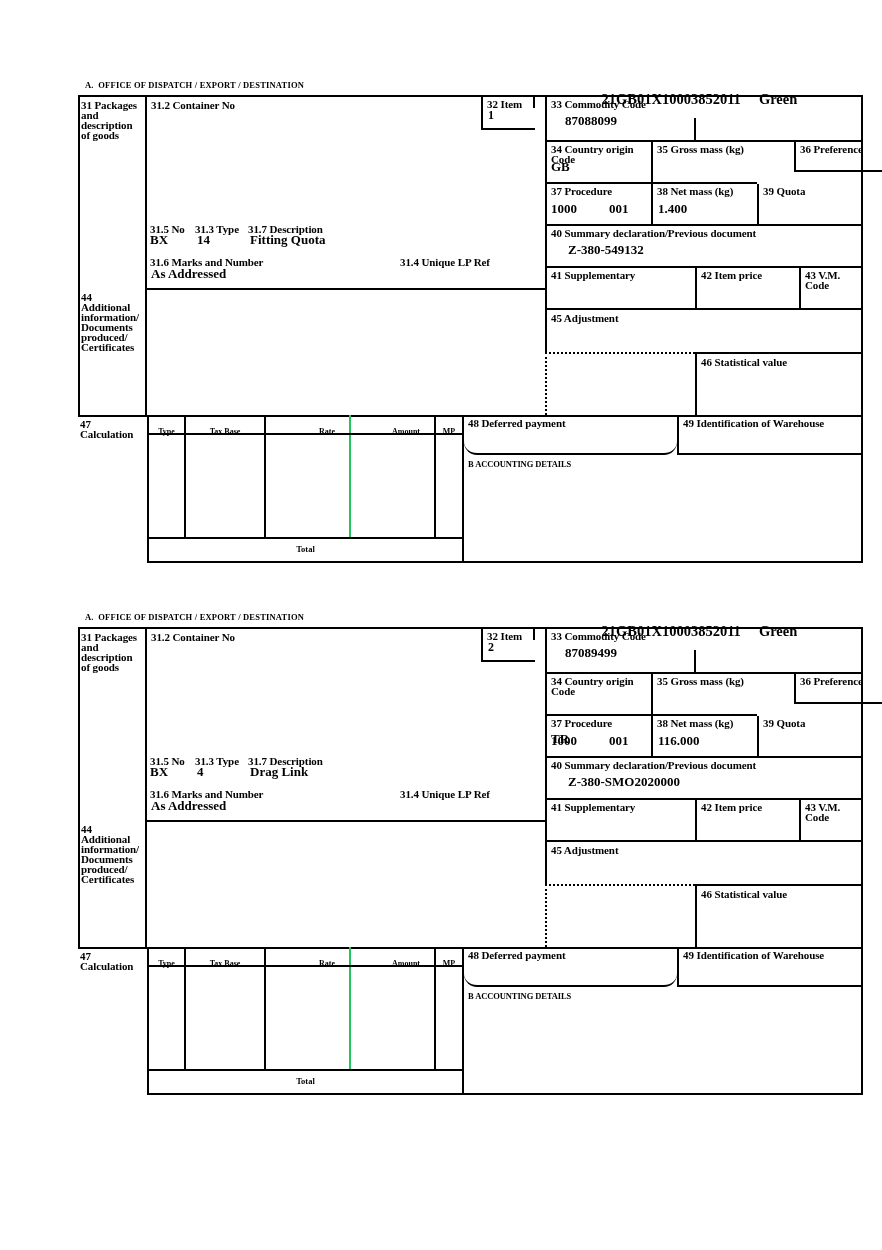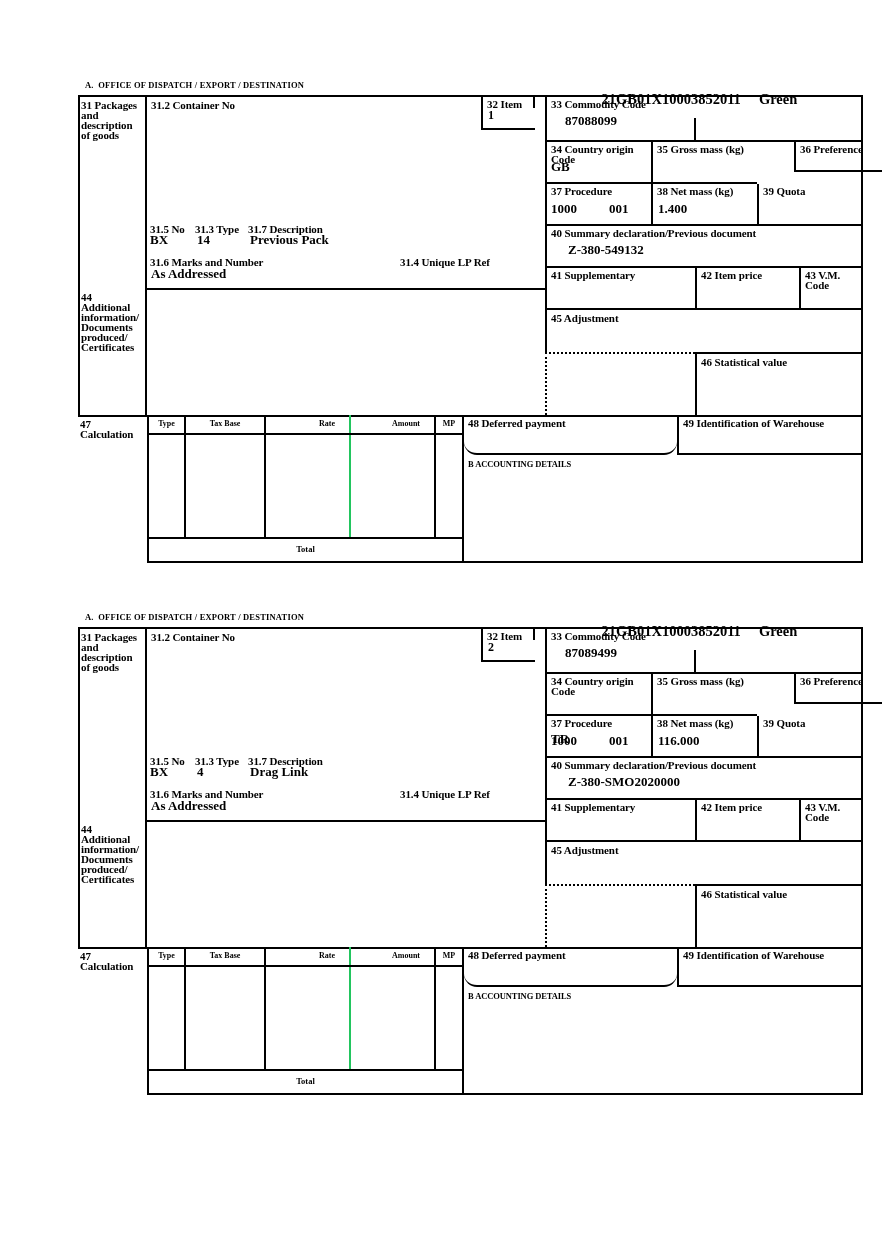--- a/index.html
+++ b/index.html
@@ -69,21 +69,21 @@
   .t47-head { height:20px; border-bottom:2px solid #000; display:flex; }
   .t47-body { flex:1; display:flex; }
   .t47-total { height:24px; border-top:2px solid #000; text-align:center;
                font-size:8.5px; font-weight:bold; padding-top:5px; }
   .tc { height:100%; }
   .tc1 { width:37px; border-right:2px solid #000; }
   .tc2 { width:80px; border-right:2px solid #000; }
   .tc3 { width:85px; border-right:2px solid #22c55e; }
   .tc4 { width:85px; border-right:2px solid #000; }
   .tc5 { flex:1; }
-  .t47-head .tc { font-size:8px; font-weight:bold; padding-top:4px; text-align:center; }
+  .t47-head .tc { font-size:8px; font-weight:bold; padding-top:12px; text-align:center; }
   .t47-head .tc3, .t47-head .tc4 { text-align:right; padding-right:14px; }
 
   .box48 { left:386px; top:318px; width:213px; height:40px; border-bottom:2px solid #000;border-radius:13px; }
   .box49 { left:599px; top:318px; width:184px; height:40px; border-left:2px solid #000; border-bottom:2px solid #000; }
   .boxB  { left:386px; top:358px; width:397px; height:108px; border-bottom:2px solid #000; }
 
   .pad { padding:2px 0 0 4px; }
   .v-pos { position:absolute; }
 </style>
 </head>
@@ -118,21 +118,21 @@
       <div class="lbl pad">32 Item</div>
       <div class="sm-val v-pos" style="left:5px; top:11px;">1</div>
       <div class="v-pos tick32"></div>
     </div>
 
     <div class="lbl b" style="left:72px; top:127px;">31.5 No</div>
     <div class="lbl b" style="left:117px; top:127px;">31.3 Type</div>
     <div class="lbl b" style="left:170px; top:127px;">31.7 Description</div>
     <div class="val b" style="left:72px; top:135px;">BX</div>
     <div class="val b" style="left:119px; top:135px;">14</div>
-    <div class="val b" style="left:172px; top:135px;">Previous Pack</div>
+    <div class="val b" style="left:172px; top:135px;">Fitting Quota</div>
 
     <div class="lbl b" style="left:72px; top:160px;">31.6 Marks and Number</div>
     <div class="lbl b" style="left:322px; top:160px;">31.4 Unique LP Ref</div>
     <div class="val b" style="left:73px; top:169px;">As Addressed</div>
 
     <div class="b line290"></div>
 
     <div class="b rbox box33">
       <div class="lbl pad">33 Commodity Code</div>
       <div class="val v-pos" style="left:18px; top:16px;">87088099</div>

